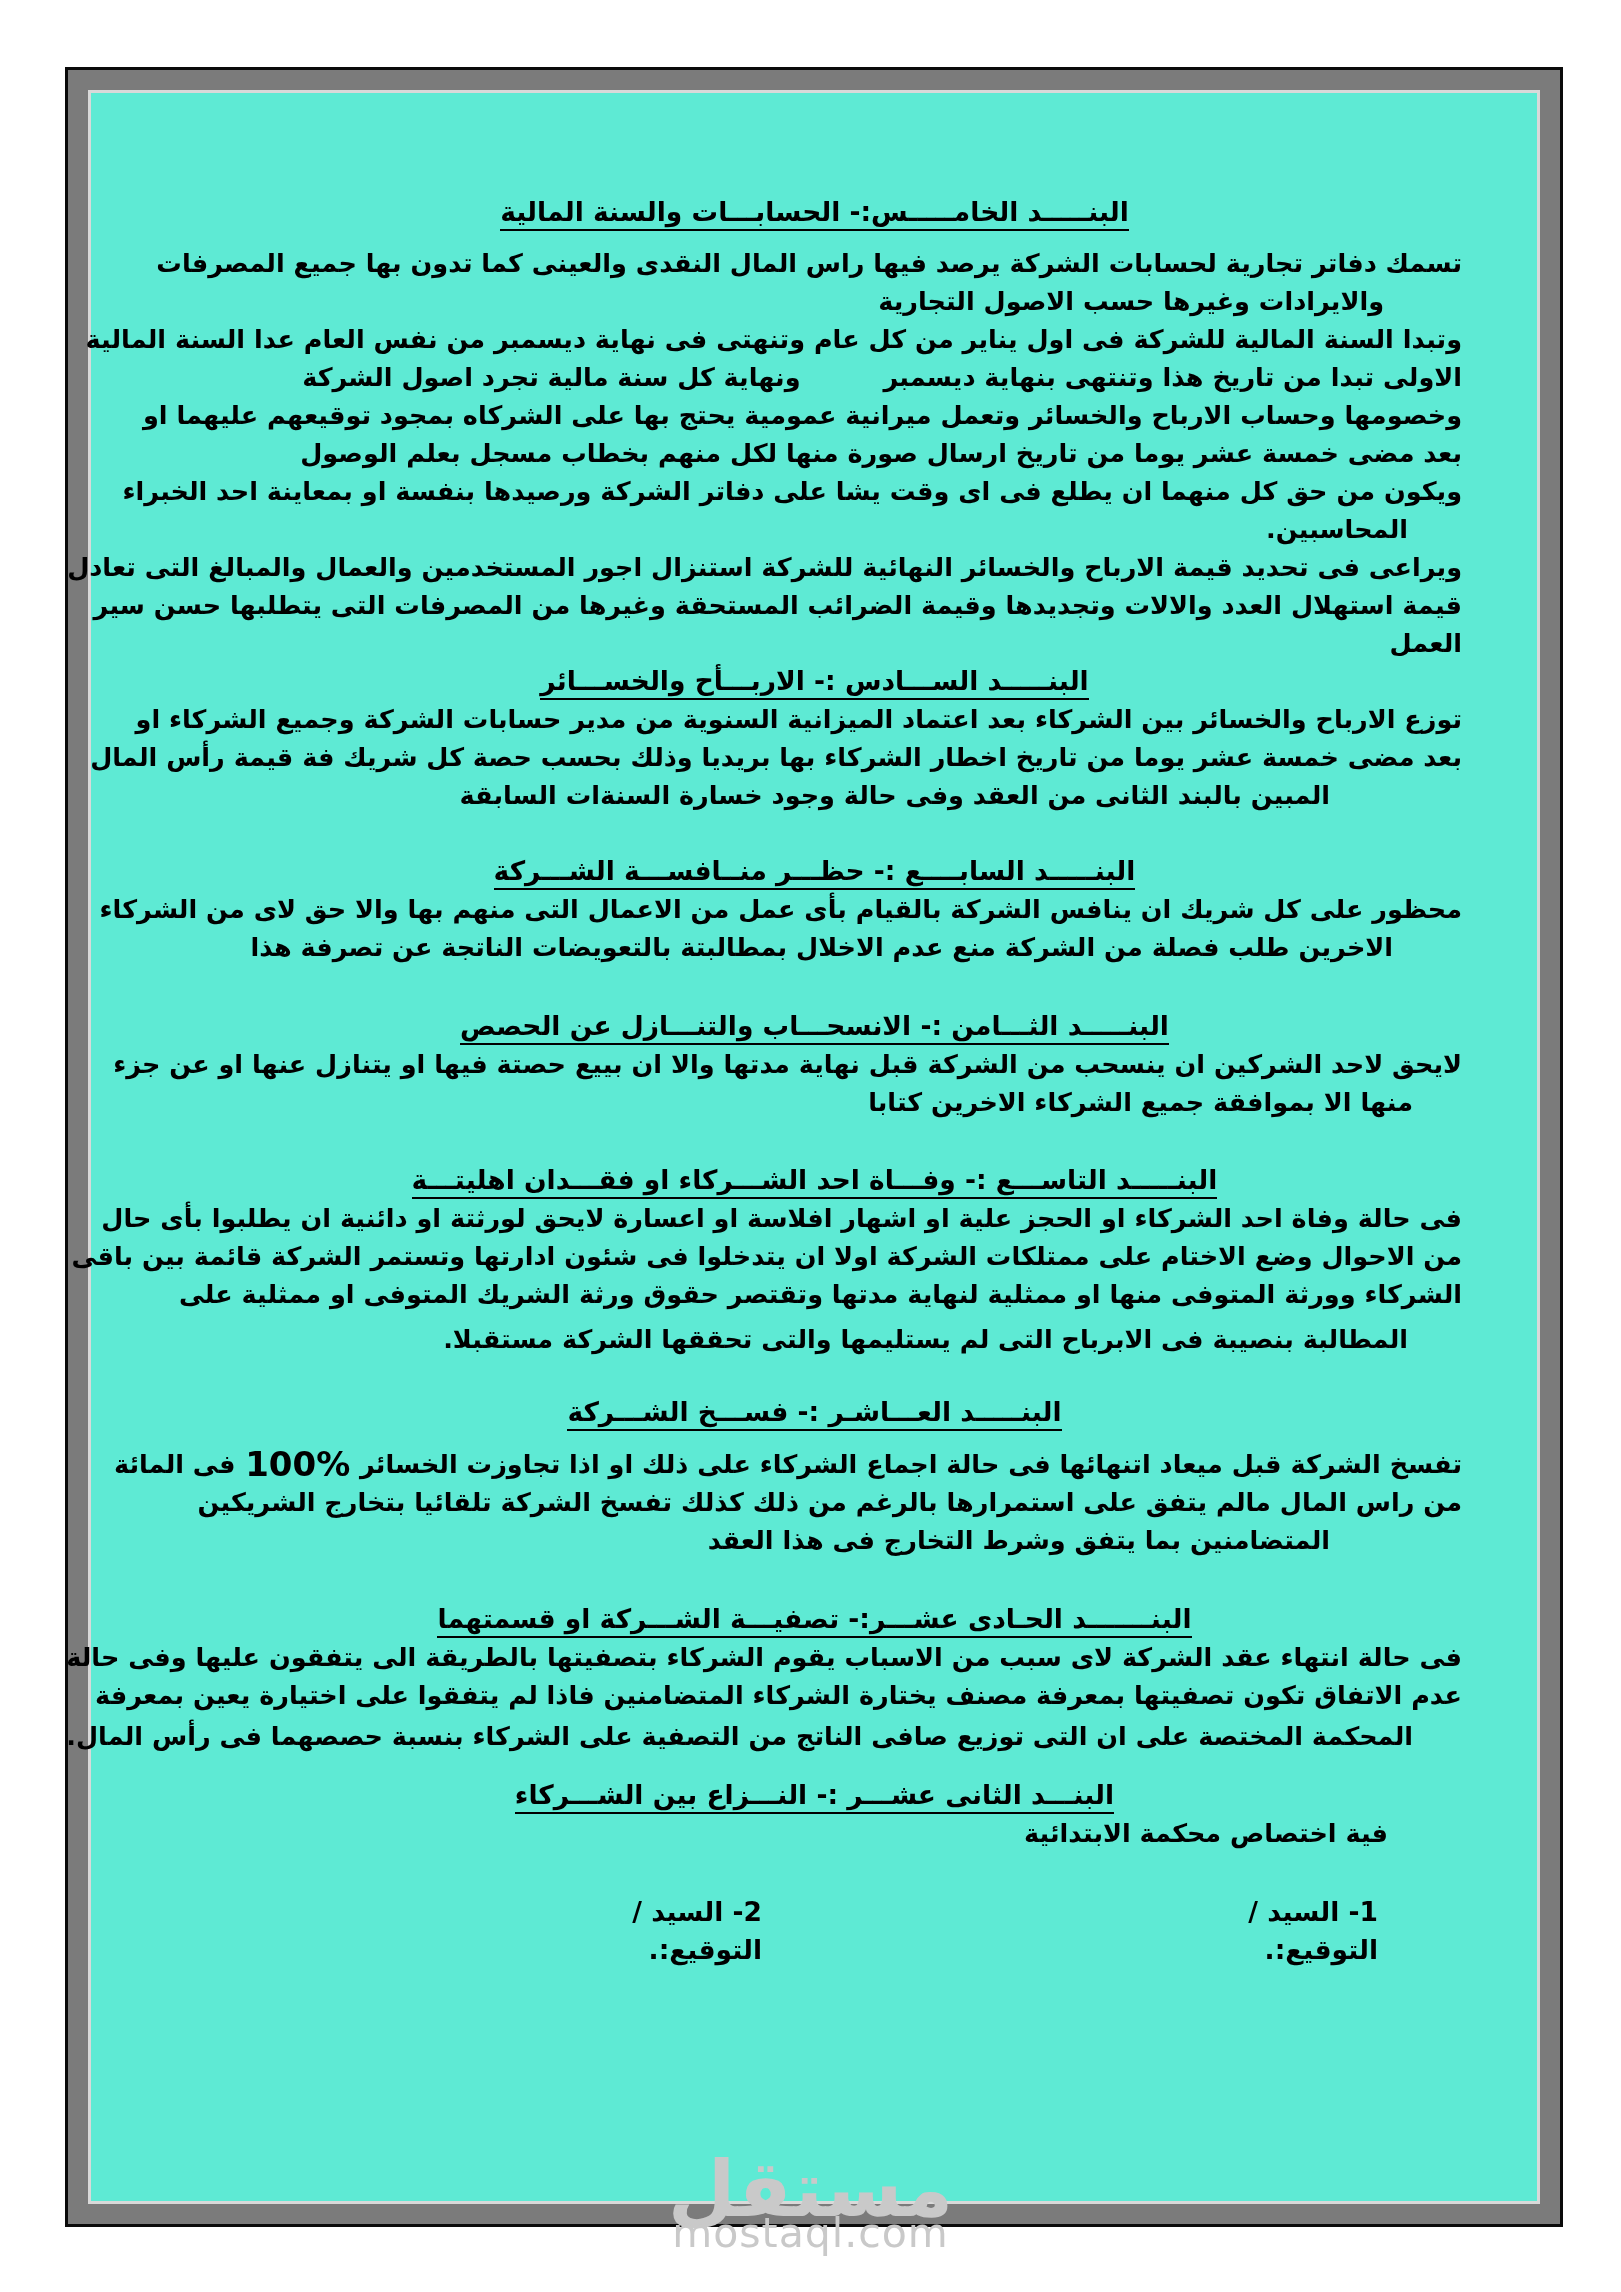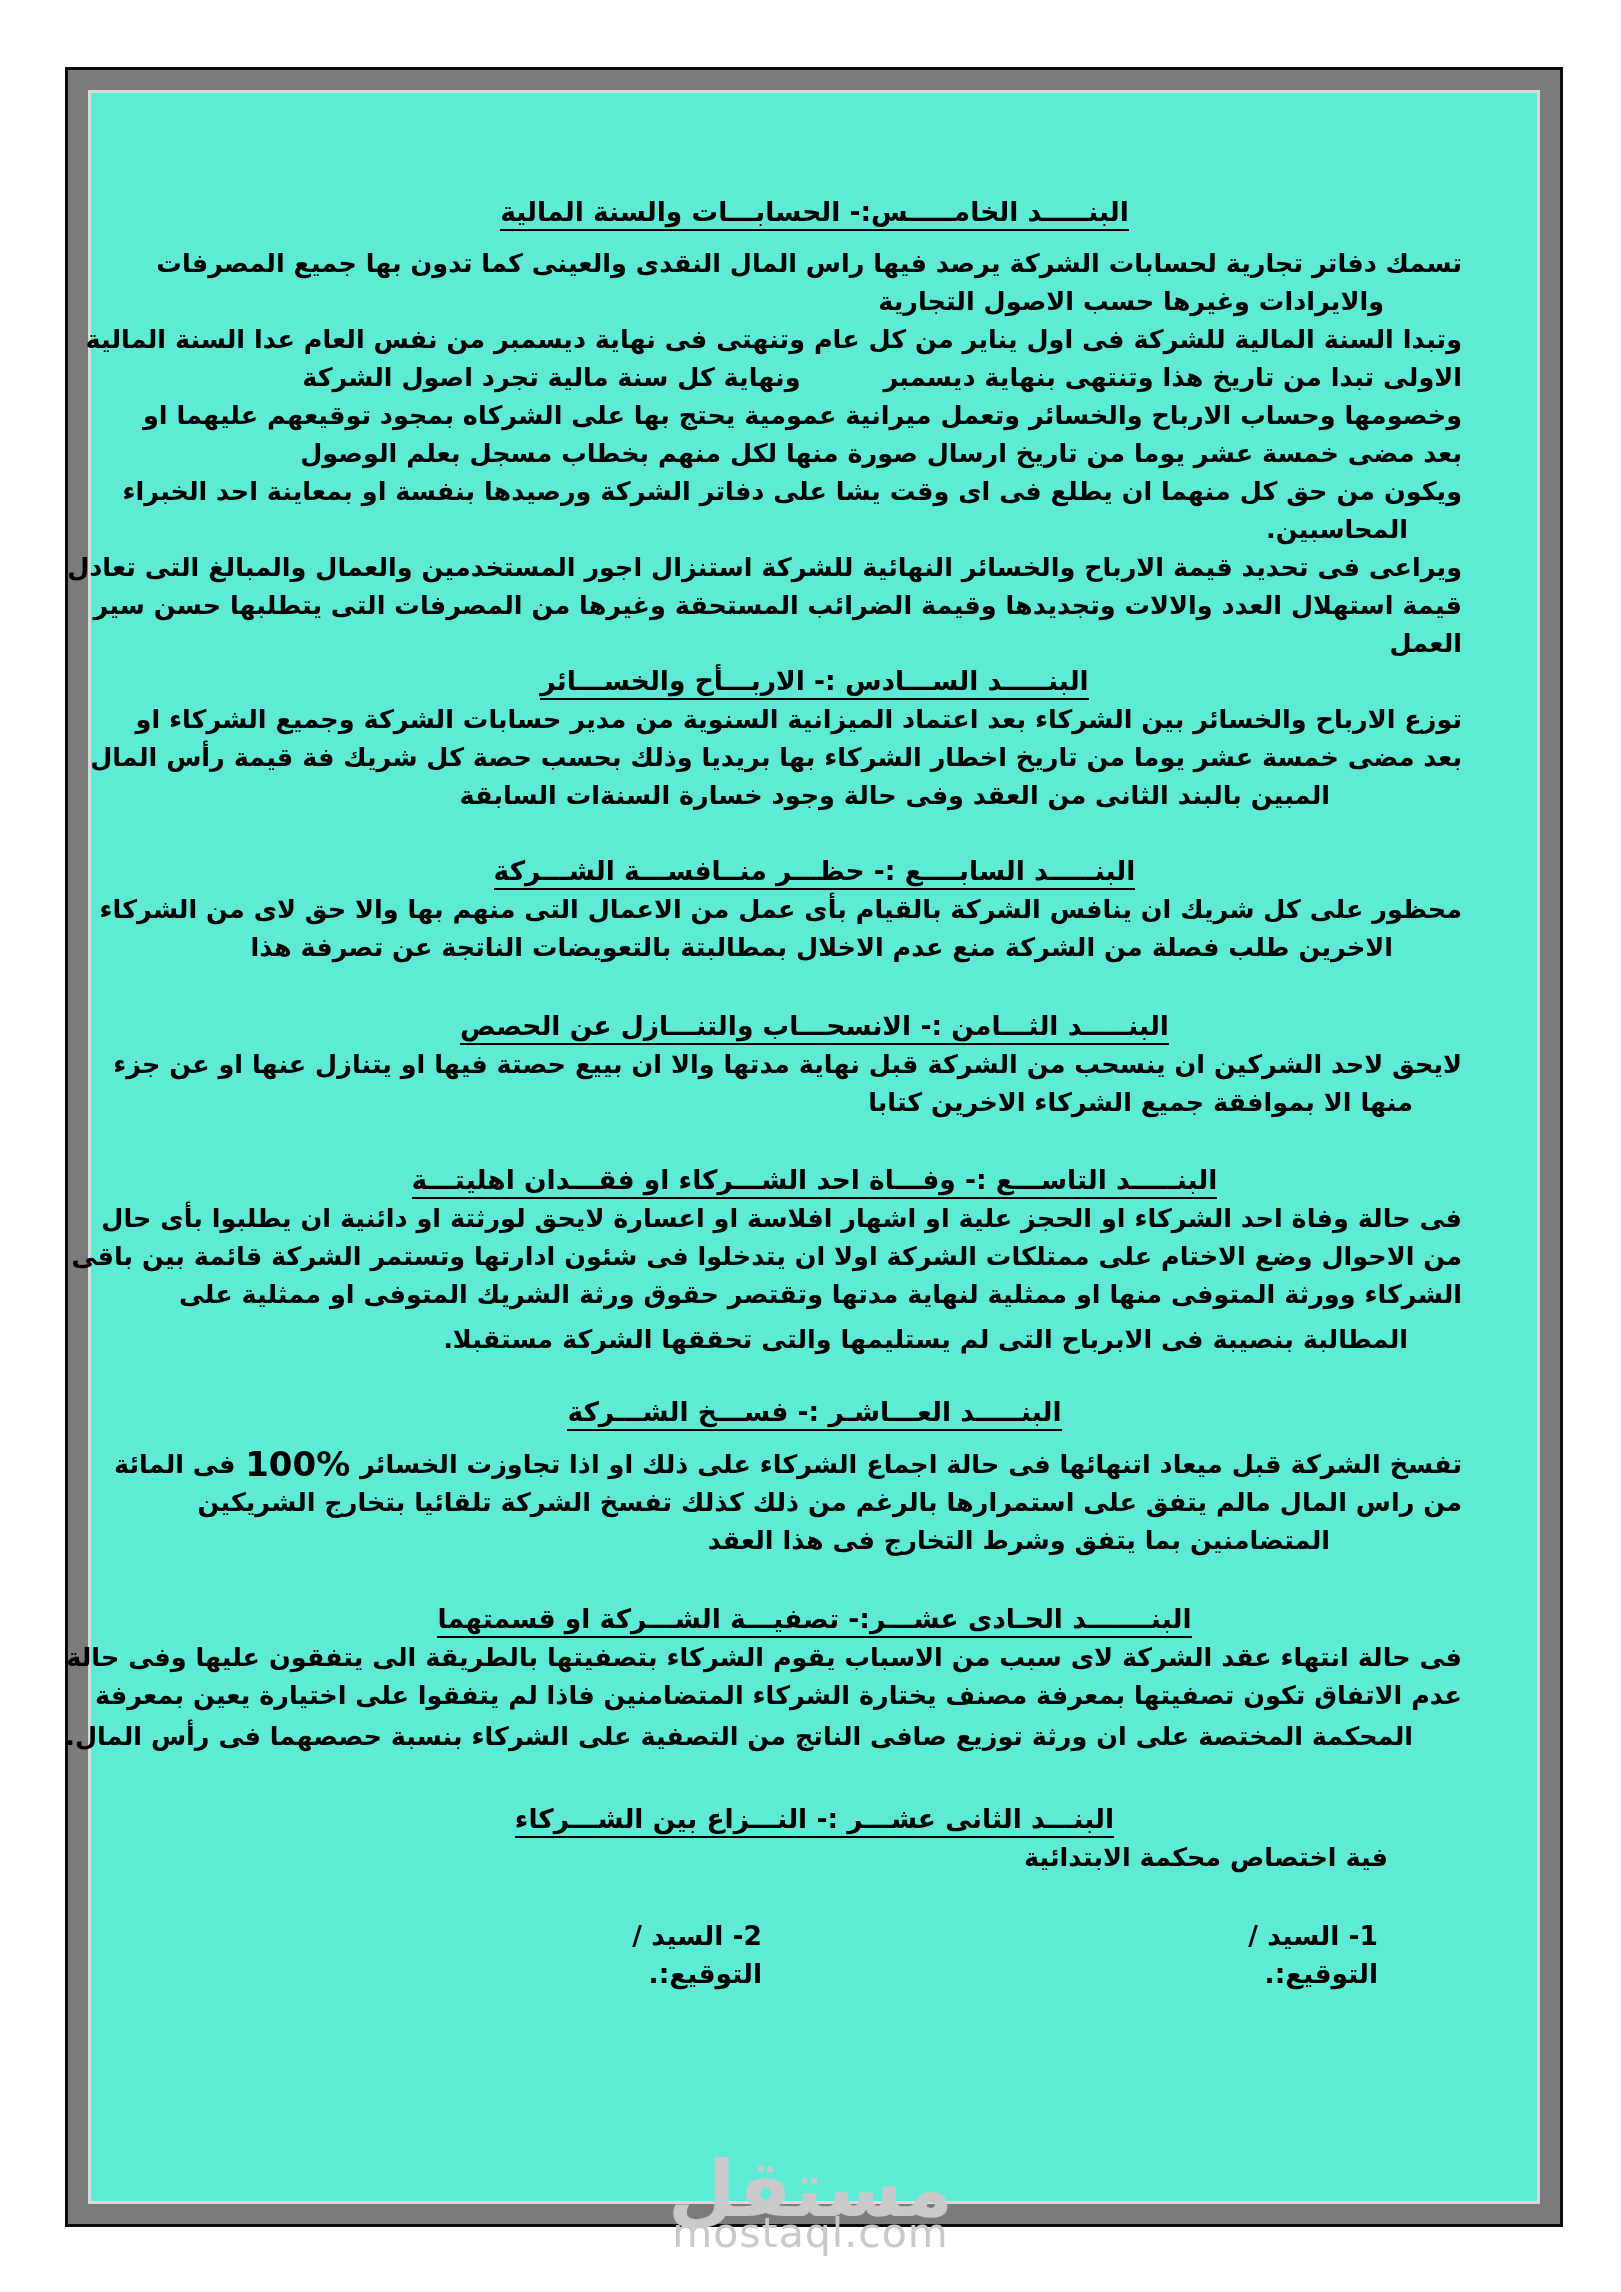--- a/index.html
+++ b/index.html
@@ -21,21 +21,21 @@
     padding:100px 75px 0 76px;background:#5eead4;
   }
   .sec-h{font-size:26.5px;line-height:38px;text-align:center;white-space:nowrap;}
   .sec-h .u{border-bottom:2.9px solid #000;padding-bottom:2px;}
   .ln{font-size:25.5px;line-height:38px;text-align:right;white-space:nowrap;}
   .gap-sm{display:inline-block;width:83px;}
   .num{font-size:34px;line-height:1;vertical-align:-2.9px;margin:0 9.8px;}
   
   .mb13{margin-bottom:12.7px;}
   .mt36{margin-top:35px;} .mt39{margin-top:38px;} .mt41{margin-top:40px;}
-  .mt42{margin-top:41px;} .mt46{margin-top:45px;}
+  .mt42{margin-top:41px;} .mt46{margin-top:21px;}
   .mt3{margin-top:2.9px;} .mt8{margin-top:7.8px;} .mt14{margin-top:13.7px;}
   .ind50{padding-right:49px;} .ind55{padding-right:54px;} .ind70{padding-right:69px;}
   .ind75{padding-right:74px;} .ind80{padding-right:78px;} .ind135{padding-right:132px;}
   
   .sig-row{position:relative;height:88px;margin-top:41px;}
   .sig{position:absolute;top:0;text-align:right;font-size:26.5px;line-height:38px;white-space:nowrap;}
   .sig-1{right:84px;} .sig-2{right:700px;}
   
   .wm{position:absolute;top:2152px;left:0;right:0;text-align:center;color:#c9c9c9;z-index:9;}
   .wm-logo{font-size:78px;line-height:74px;font-weight:bold;}
@@ -82,21 +82,21 @@
         <div class="ln ind55 mt8">المطالبة بنصيبة فى الابرباح التى لم يستليمها والتى تحققها الشركة مستقبلا.</div>
 
         <div class="sec-h mt36"><span class="u">البنـــــد العـــاشـر :- فســـخ الشـــركة</span></div>
         <div class="ln mt14"><span>تفسخ الشركة قبل ميعاد اتنهائها فى حالة اجماع الشركاء على ذلك او اذا تجاوزت الخسائر</span><span class="num">%100</span><span>فى المائة</span></div>
         <div class="ln">من راس المال مالم يتفق على استمرارها بالرغم من ذلك كذلك تفسخ الشركة تلقائيا بتخارج الشريكين</div>
         <div class="ln ind135">المتضامنين بما يتفق وشرط التخارج فى هذا العقد</div>
 
         <div class="sec-h mt42"><span class="u">البنـــــــد الحـادى عشـــر:- تصفيـــة الشـــركة او قسمتهما</span></div>
         <div class="ln">فى حالة انتهاء عقد الشركة لاى سبب من الاسباب يقوم الشركاء بتصفيتها بالطريقة الى يتفقون عليها وفى حالة</div>
         <div class="ln">عدم الاتفاق تكون تصفيتها بمعرفة مصنف يختارة الشركاء المتضامنين فاذا لم يتفقوا على اختيارة يعين بمعرفة</div>
-        <div class="ln ind50 mt3">المحكمة المختصة على ان ورثة توزيع صافى الناتج من التصفية على الشركاء بنسبة حصصهما فى رأس المال.</div>
+        <div class="ln ind50 mt3">المحكمة المختصة على ان التى توزيع صافى الناتج من التصفية على الشركاء بنسبة حصصهما فى رأس المال.</div>
 
         <div class="sec-h mt46"><span class="u">البنـــد الثانى عشـــر :- النـــزاع بين الشـــركاء</span></div>
         <div class="ln ind75">فية اختصاص محكمة الابتدائية</div>
 
         <div class="sig-row">
           <div class="sig sig-1">
             <div>1- السيد /</div>
             <div>التوقيع:.</div>
           </div>
           <div class="sig sig-2">

